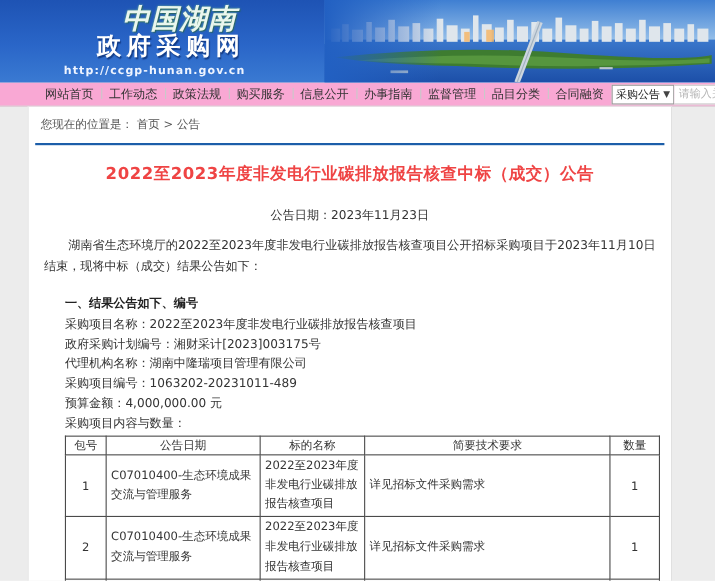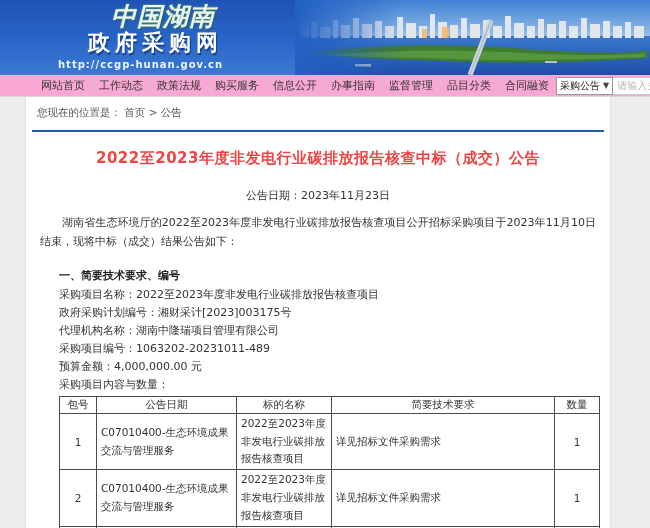--- a/index.html
+++ b/index.html
@@ -202,21 +202,21 @@
     <span class="crumb-link">首页</span>
     <span>&gt;</span>
     <span class="crumb-link">公告</span>
   </div>
   <div class="divider"></div>
 
   <div class="doc-title">2022至2023年度非发电行业碳排放报告核查中标（成交）公告</div>
   <div class="doc-date">公告日期：2023年11月23日</div>
   <div class="doc-intro">湖南省生态环境厅的2022至2023年度非发电行业碳排放报告核查项目公开招标采购项目于2023年11月10日结束，现将中标（成交）结果公告如下：</div>
 
-  <div class="sec-heading">一、简要技术要求、编号</div>
+  <div class="sec-heading">一、结果公告如下、编号</div>
   <div class="field-line">采购项目名称：2022至2023年度非发电行业碳排放报告核查项目</div>
   <div class="field-line">政府采购计划编号：湘财采计[2023]003175号</div>
   <div class="field-line">代理机构名称：湖南中隆瑞项目管理有限公司</div>
   <div class="field-line">采购项目编号：1063202-20231011-489</div>
   <div class="field-line">预算金额：4,000,000.00  元</div>
   <div class="field-line">采购项目内容与数量：</div>
 
   <table class="items">
     <colgroup>
       <col class="w-pkg">

